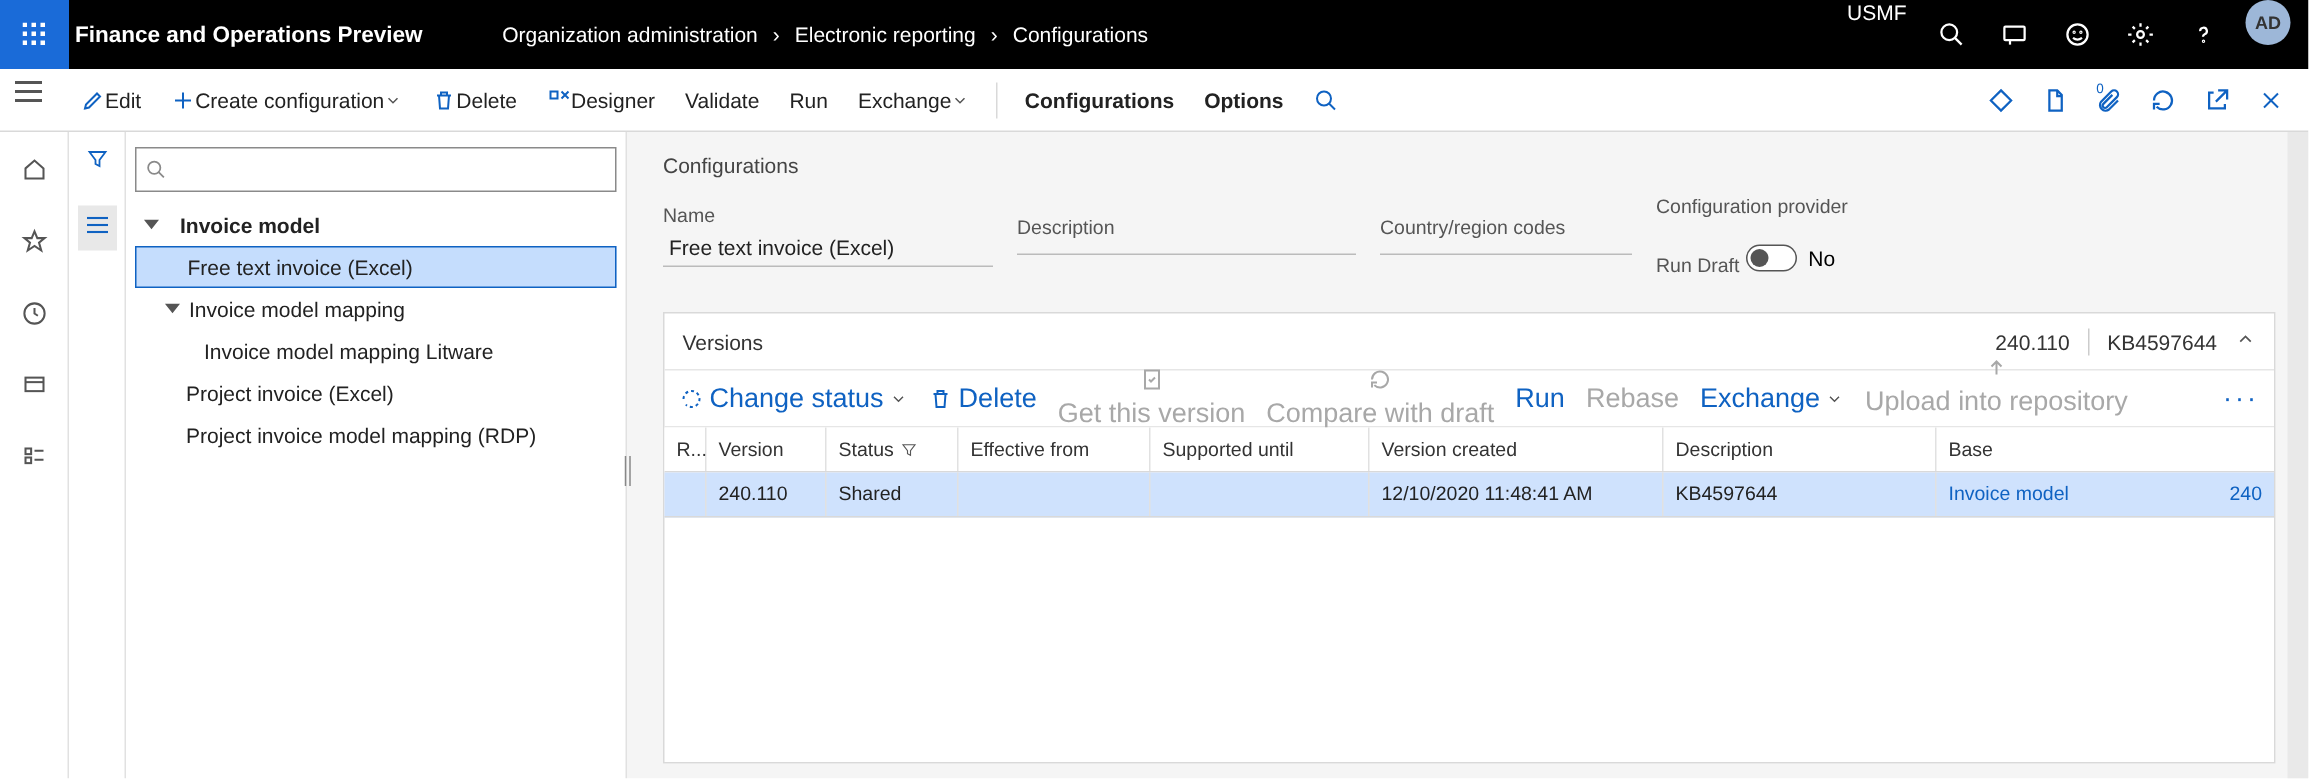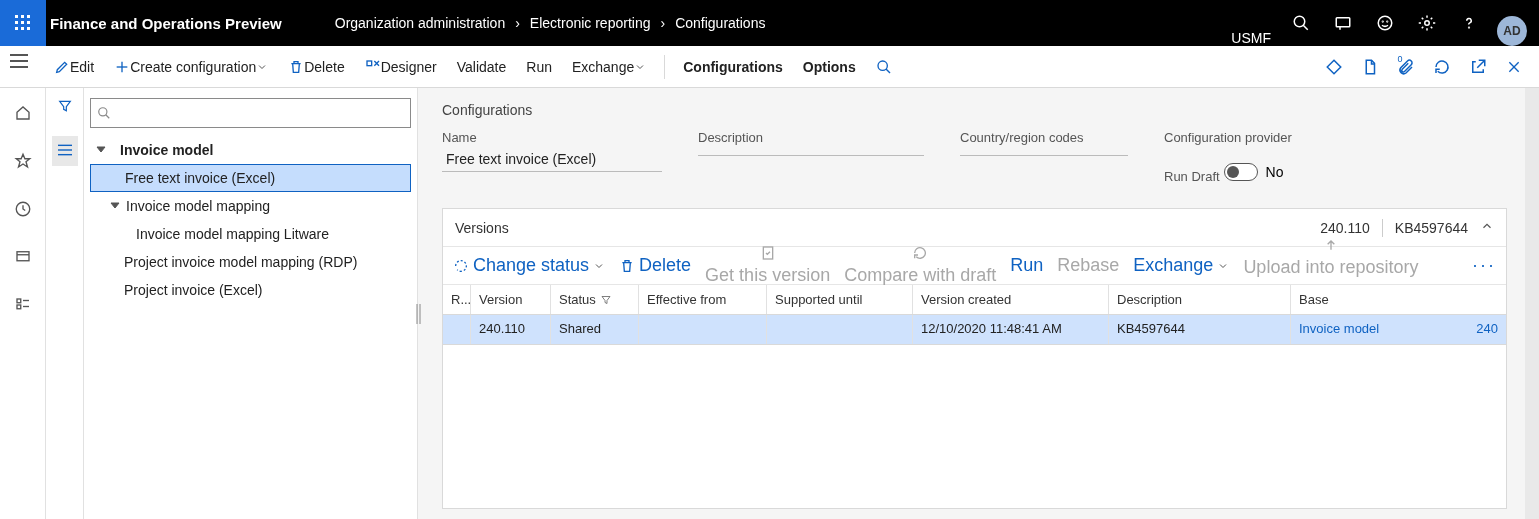--- a/index.html
+++ b/index.html
@@ -6,21 +6,21 @@
 html, body { width: 1539px; height: 519px; overflow: hidden; background: #fff; }
 
 
 .topbar { display: flex; align-items: center; height: 46px; background: #000; color: #fff; font-size: 14px; }
 .waffle { width: 46px; height: 46px; display: flex; align-items: center; justify-content: center; background: #1a6bd8; cursor: pointer; }
 .waffle svg { fill: #fff; }
 .app-title { font-weight: 700; padding: 0 4px; font-size: 15px; }
 .breadcrumb { display: flex; align-items: center; gap: 10px; margin-left: 49px; font-size: 14px; }
 .breadcrumb .crumb { color: #fff; cursor: pointer; }
 .breadcrumb .sep { color: #fff; }
-.top-right { margin-left: auto; display: flex; align-items: flex-end; gap: 2px; padding-right: 6px; }
+.top-right { margin-left: auto; display: flex; align-items: flex-start; gap: 2px; padding-right: 6px; }
 .top-right .entity { font-size: 14px; margin-right: 8px; }
 .top-icon { width: 40px; height: 46px; display: flex; align-items: center; justify-content: center; cursor: pointer; }
 .top-icon svg { stroke: #fff; fill: none; }
 .avatar { width: 30px; height: 30px; border-radius: 50%; background: #9db7d8; color: #333; font-size: 12px; font-weight: 600; display: flex; align-items: center; justify-content: center; margin: 0 6px; cursor: pointer; }
 
 
 .cmdbar { display: flex; align-items: center; height: 42px; border-bottom: 1px solid #d9d9d9; background: #fff; font-size: 14px; }
 .cmd-left { display: flex; align-items: center; gap: 8px; margin-left: 48px; }
 .cmd { display: flex; align-items: center; gap: 0; padding: 4px 6px; cursor: pointer; color: #222; }
 .cmd svg { stroke: #0f62c2; }
@@ -56,32 +56,32 @@
 .tree-row .caret svg { stroke: #555; fill: #555; }
 .tree-root { font-weight: 600; }
 .tree-child { padding-left: 34px; }
 .tree-child2 { padding-left: 46px; }
 .tree-selected { background: #c5ddfd; border: 1px solid #0f62c2; }
 
 
 .main { flex: 1; background: #f5f5f5; position: relative; display: flex; flex-direction: column; }
 .main-header { padding: 14px 20px 6px 24px; font-size: 14px; }
 .main-title { color: #444; margin-bottom: 12px; }
-.fields { display: flex; gap: 36px; }
+.fields { display: flex; gap: 16px; align-items: center; }
 .field { display: flex; flex-direction: column; }
 .field-label { font-size: 13px; color: #555; margin-bottom: 4px; }
 .field-val { font-size: 14px; color: #222; border-bottom: 1px solid #bbb; min-width: 220px; padding: 2px 4px 4px 4px; }
 .field-val.link { color: #0f62c2; border-bottom: 1px solid #bbb; padding-left: 6px; }
 .toggle-field { margin-top: 14px; }
 .toggle { display: inline-flex; align-items: center; gap: 8px; }
 .toggle-track { width: 34px; height: 18px; border: 1px solid #555; border-radius: 9px; position: relative; background: #fff; }
 .toggle-knob { width: 12px; height: 12px; border-radius: 50%; background: #555; position: absolute; top: 2px; left: 2px; }
 
 
-.versions-card { margin: 18px 32px 10px 24px; background: #fff; border: 1px solid #d9d9d9; flex: 1; display: flex; flex-direction: column; }
+.versions-card { margin: 18px 22px 10px 24px; background: #fff; border: 1px solid #d9d9d9; flex: 1; display: flex; flex-direction: column; }
 .versions-head { display: flex; align-items: center; height: 38px; padding: 0 12px; border-bottom: 1px solid #e6e6e6; font-size: 14px; }
 .versions-head .title { color: #333; }
 .versions-head .meta { margin-left: auto; display: flex; align-items: center; gap: 12px; color: #333; }
 .versions-head .vdiv { width: 1px; height: 18px; background: #ccc; }
 .versions-head .collapse svg { stroke: #555; }
 
 .versions-toolbar { display: flex; align-items: center; gap: 14px; height: 38px; padding: 0 10px; border-bottom: 1px solid #e6e6e6; font-size: 18px; }
 .vtb { display: flex; align-items: center; gap: 4px; cursor: pointer; }
 .vtb.blue { color: #0f62c2; }
 .vtb.gray { color: #a8a8a8; cursor: default; flex-direction: column; }
@@ -346,24 +346,24 @@
               <path d="M1 2l4 5 4-5z"></path>
             </svg>
           </span>
         <span style="width:4px"></span>
         <span>Invoice model mapping</span>
       </div>
       <div class="tree-row tree-child2">
         <span>Invoice model mapping Litware</span>
       </div>
       <div class="tree-row tree-child">
+        <span>Project invoice (Excel)</span>
+      </div>
+      <div class="tree-row tree-child">
         <span>Project invoice model mapping (RDP)</span>
-      </div>
-      <div class="tree-row tree-child">
-        <span>Project invoice (Excel)</span>
       </div>
     </div>
   </div>
 
   <div class="main">
     <div class="splitter">
         <svg width="6" height="20" viewBox="0 0 6 20" stroke-width="1">
           <line x1="1" y1="0" x2="1" y2="20"></line>
           <line x1="4" y1="0" x2="4" y2="20"></line>
         </svg>

